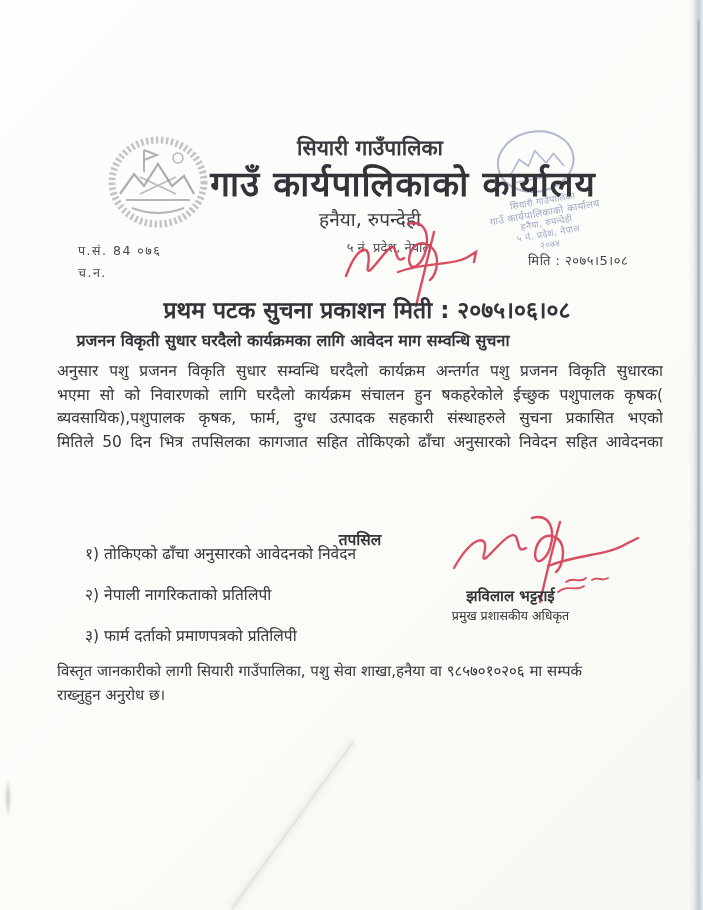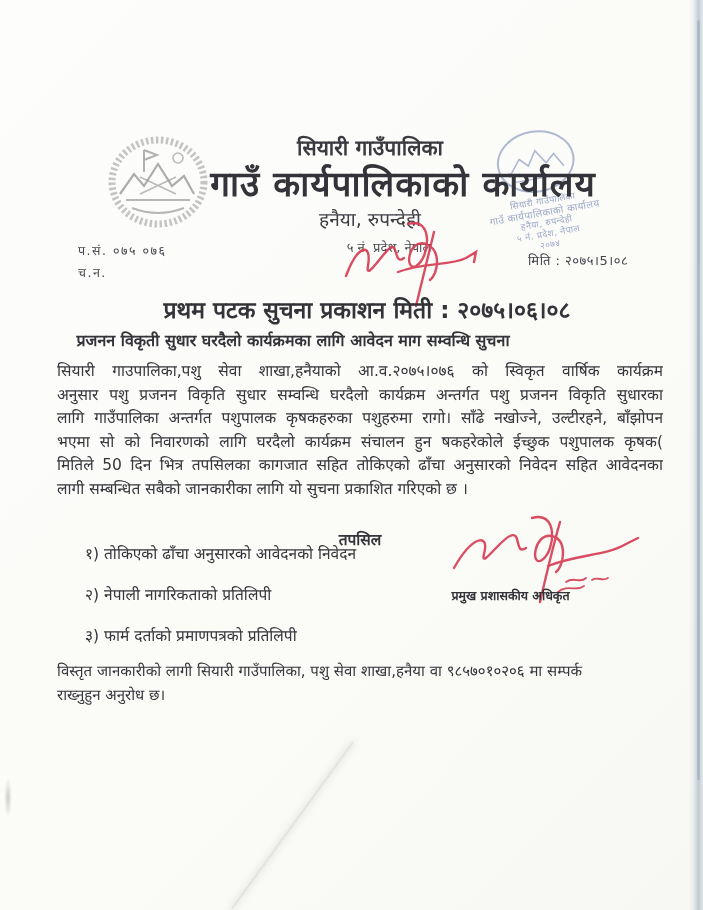--- a/index.html
+++ b/index.html
@@ -39,21 +39,21 @@
   .body-block .bl{height:23.6px;line-height:23.6px;text-align:justify;overflow:hidden;}
   .body-block .bl.jl{text-align-last:justify;}
   .tapasil{left:0;top:528px;width:720px;text-align:center;font-size:15.5px;font-weight:600;color:#35353b;}
   .items{left:85px;top:542px;display:flex;flex-direction:column;gap:19px;font-size:15.5px;color:#35353b;}
   
   .sig{pointer-events:none;}
   .sig-top{left:338px;top:214px;}
   .sig-bottom{left:448px;top:510px;}
   .signatory{left:428px;top:585px;width:165px;text-align:center;color:#333339;}
   .signatory .name{font-size:15px;font-weight:700;}
-  .signatory .desig{font-size:12.5px;font-weight:700;margin-top:2px;}
+  .signatory .desig{font-size:12.5px;font-weight:400;margin-top:2px;}
   .footer-block{left:57px;top:659px;width:614px;font-size:15px;line-height:24px;color:#35353b;}
   
   .emblem{left:100px;top:132px;opacity:.78;}
 </style>
 </head>
 <body>
 
 <div class="page">
 
   <div class="abs edge-band"></div>
@@ -88,44 +88,42 @@
     <div class="s-line">५ नं. प्रदेश, नेपाल</div>
     <div class="s-line">२०७४</div>
   </div>
 
   <div class="abs muni-name">सियारी गाउँपालिका</div>
   <div class="abs office-name">गाउँ कार्यपालिकाको कार्यालय</div>
   <div class="abs address">हनैया, रुपन्देही</div>
   <div class="abs province">५ नं. प्रदेश, नेपाल</div>
 
   <div class="abs ref-block">
-    <div>प.सं. ०७५ ०७६</div>
+    <div>प.सं. 84 ०७६</div>
     <div>च.न.</div>
   </div>
   <div class="abs date-line">मिति : २०७५।5।०८</div>
 
   <svg class="abs sig sig-top" width="165" height="95" viewBox="0 0 165 95">
     <g fill="none" stroke="#d63b52" stroke-width="2.4" stroke-linecap="round" opacity=".9">
       <path d="M8,62 C20,30 34,28 30,52 C27,68 44,40 52,34 C60,28 56,52 66,44"></path>
       <path d="M70,10 C96,2 92,44 78,52 C66,58 70,24 88,30 C104,36 100,60 92,66"></path>
       <path d="M96,18 L78,92"></path>
       <path d="M60,58 C86,48 112,52 128,44 l10,-6 l-2,10"></path>
     </g>
   </svg>
 
   <div class="abs pub-line">प्रथम पटक सुचना प्रकाशन मिती : २०७५।०६।०८</div>
   <div class="abs subject">प्रजनन विकृती सुधार घरदैलो कार्यक्रमका लागि आवेदन माग सम्वन्धि सुचना</div>
 
   <div class="abs body-block">
-    <div class="bl jl">सियारी गाउपालिका,पशु सेवा शाखा,हनैयाको आ.व.२०७५।०७६ को स्विकृत वार्षिक कार्यक्रम</div>
     <div class="bl jl">अनुसार पशु प्रजनन विकृति सुधार सम्वन्धि घरदैलो कार्यक्रम अन्तर्गत पशु प्रजनन विकृति सुधारका</div>
-    <div class="bl jl">लागि गाउँपालिका अन्तर्गत पशुपालक कृषकहरुका पशुहरुमा रागो। साँढे नखोज्ने, उल्टीरहने, बाँझोपन</div>
     <div class="bl jl">भएमा सो को निवारणको लागि घरदैलो कार्यक्रम संचालन हुन षकहरेकोले  ईच्छुक पशुपालक कृषक(</div>
+    <div class="bl jl">ब्यवसायिक),पशुपालक कृषक, फार्म, दुग्ध उत्पादक सहकारी संस्थाहरुले सुचना प्रकासित भएको</div>
     <div class="bl jl">मितिले 50 दिन भित्र तपसिलका कागजात सहित तोकिएको ढाँचा अनुसारको निवेदन सहित आवेदनका</div>
-    <div class="bl">लागी सम्बन्धित सबैको जानकारीका लागि यो सुचना प्रकाशित गरिएको छ ।</div>
   </div>
 
   <div class="abs tapasil">तपसिल</div>
 
   <div class="abs items">
     <div>१) तोकिएको ढाँचा अनुसारको आवेदनको निवेदन</div>
     <div>२) नेपाली नागरिकताको प्रतिलिपी</div>
     <div>३) फार्म दर्ताको प्रमाणपत्रको प्रतिलिपी</div>
   </div>
 
@@ -133,20 +131,21 @@
     <g fill="none" stroke="#d63b52" stroke-width="2.4" stroke-linecap="round" opacity=".9">
       <path d="M6,58 C24,26 42,22 36,44 C32,60 52,30 62,26 C74,20 66,46 78,38"></path>
       <path d="M84,8 C110,0 108,40 94,50 C82,58 86,22 104,26 C120,30 116,56 108,62"></path>
       <path d="M112,12 C104,40 98,66 92,92"></path>
       <path d="M100,56 C130,44 158,46 178,34 l12,-6"></path>
       <path d="M118,72 c8,-6 14,2 20,-4 m6,2 c6,-4 10,2 16,-2 m-50,14 c10,-8 18,0 26,-6" stroke-width="1.8"></path>
     </g>
   </svg>
 
   <div class="abs signatory">
+    <div class="name">झविलाल भट्टराई</div>
     <div class="desig">प्रमुख प्रशासकीय अधिकृत</div>
   </div>
 
   <div class="abs footer-block">
     <div>विस्तृत जानकारीको लागी सियारी गाउँपालिका, पशु सेवा शाखा,हनैया वा ९८५७०१०२०६ मा सम्पर्क</div>
     <div>राख्नुहुन अनुरोध छ।</div>
   </div>
 
 </div>
 

